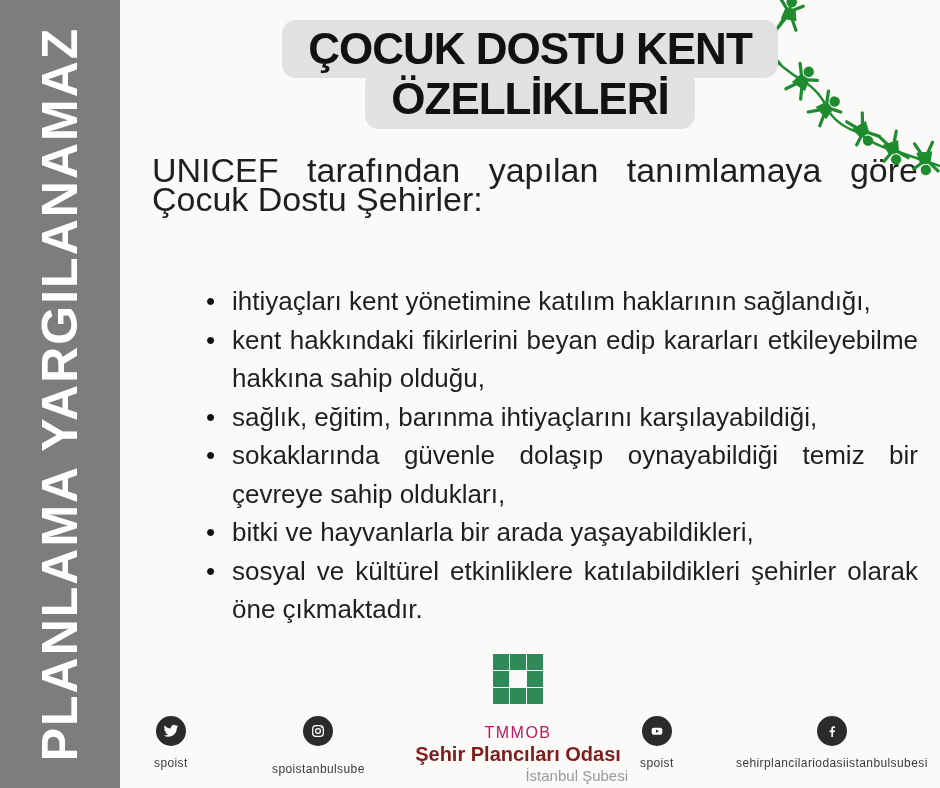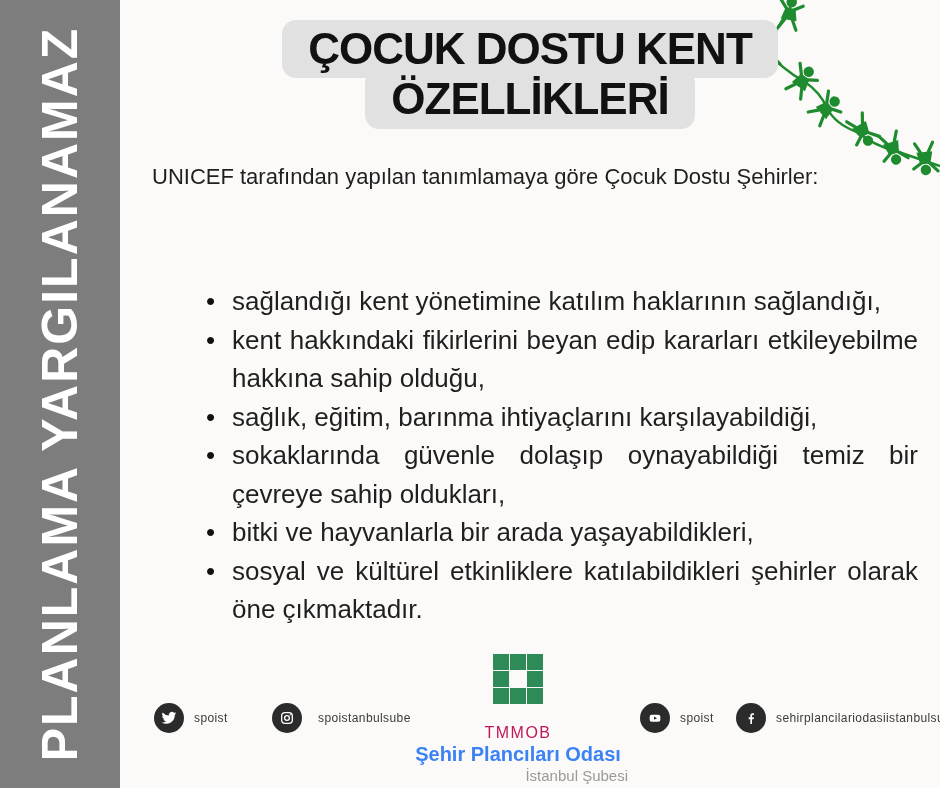--- a/index.html
+++ b/index.html
@@ -37,54 +37,54 @@
     border-radius:14px;padding:5px 26px;
     font-size:44px;font-weight:bold;letter-spacing:-1px;color:#111;
     line-height:1.1;
   }
   .title-line2{margin-top:-8px;}
   
   .decor{position:absolute;top:0;right:0;width:205px;height:185px;color:var(--figure-green);z-index:1;}
   
   .intro{
     position:absolute;left:32px;right:22px;top:156px;
-    font-size:22px;line-height:41px;text-align:justify;color:#1f1f1f;
+    font-size:34px;line-height:29px;text-align:justify;color:#1f1f1f;
   }
   
   .features{
     position:absolute;left:112px;right:22px;top:282px;
     list-style:none;font-size:26px;line-height:38.5px;color:#1f1f1f;
   }
   .features li{position:relative;text-align:justify;}
   .features li::before{
     content:"\2022";position:absolute;left:-26px;top:0;
     font-size:26px;color:#111;
   }
   .features .bold{font-weight:normal;}
   
   .footer{position:absolute;left:0;top:648px;width:100%;height:140px;}
-  .social{position:absolute;top:55px;display:flex;align-items:center;gap:10px;}
+  .social{position:absolute;top:68px;display:flex;align-items:center;gap:10px;flex-direction:column;}
   .social-circle{
     width:30px;height:30px;border-radius:50%;background:var(--icon-black);
     display:flex;align-items:center;justify-content:center;flex:none;
   }
   .social-handle{font-size:12px;color:#3a3a3a;letter-spacing:.4px;}
   .s-twitter{left:34px;}
   .s-instagram{left:152px;gap:16px;}
   .s-youtube{left:520px;}
   .s-facebook{left:616px;}
   .logo-block{position:absolute;left:288px;width:220px;top:6px;text-align:center;}
   .logo-grid{
     display:inline-grid;grid-template-columns:repeat(3,16px);
     grid-template-rows:repeat(3,16px);gap:1px;
   }
   .logo-sq{background:var(--logo-green);}
   .logo-sq.hole{background:transparent;}
   .logo-org{font-size:16px;color:#be185d;letter-spacing:1.5px;margin-top:20px;}
-  .logo-name{font-size:20px;font-weight:600;color:#3b82f6;margin-top:1px;}
+  .logo-name{font-size:20px;font-weight:600;color:#7f1d1d;margin-top:1px;}
   .logo-branch{font-size:15px;color:#9a9a9a;margin-top:1px;text-align:right;}
 </style>
 </head>
 <body>
 
 <div class="poster">
 
   <div class="sidebar">
     <div class="sidebar-text">PLANLAMA YARGILANAMAZ</div>
   </div>
@@ -113,21 +113,21 @@
     </svg>
 
     <div class="title">
       <span class="title-line">ÇOCUK DOSTU KENT</span><br>
       <span class="title-line title-line2">ÖZELLİKLERİ</span>
     </div>
 
     <p class="intro">UNICEF tarafından yapılan tanımlamaya göre Çocuk Dostu Şehirler:</p>
 
     <ul class="features">
-        <li><span>sağlandığı </span><span class="bold">kent yönetimine katılım hakları</span><span>nın sağlandığı,</span></li>
+        <li><span>ihtiyaçları </span><span class="bold">kent yönetimine katılım hakları</span><span>nın sağlandığı,</span></li>
         <li><span class="bold">kent hakkı</span><span>ndaki fikirlerini beyan edip kararları etkileyebilme hakkına sahip olduğu,</span></li>
         <li><span class="bold">sağlık, eğitim, barınma ihtiyaçları</span><span>nı karşılayabildiği,</span></li>
         <li><span>sokaklarında </span><span class="bold">güven</span><span>le dolaşıp oynayabildiği </span><span class="bold">temiz bir çevre</span><span>ye sahip oldukları,</span></li>
         <li><span class="bold">bitki ve hayvanlarla bir arada</span><span> yaşayabildikleri,</span></li>
         <li><span class="bold">sosyal ve kültürel etkinlikler</span><span>e katılabildikleri şehirler olarak öne çıkmaktadır.</span></li>
       </ul>
 
     <div class="footer">
 
       <div class="social s-twitter">

